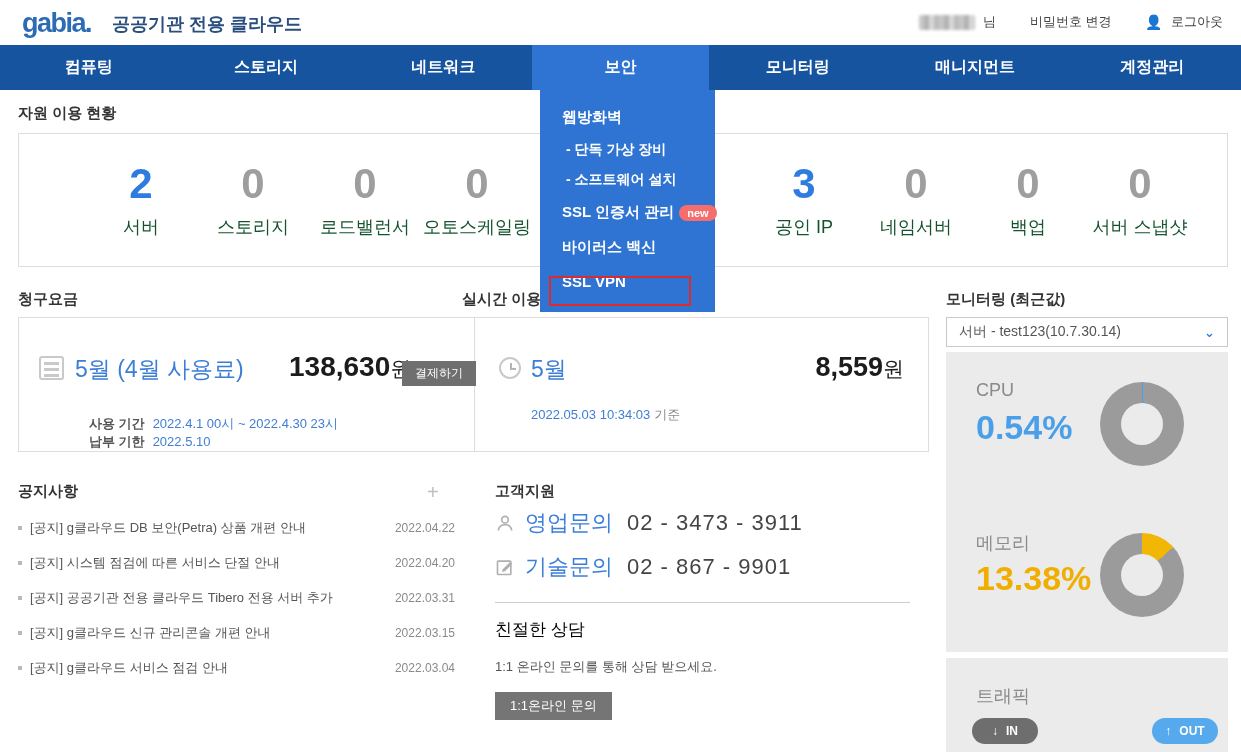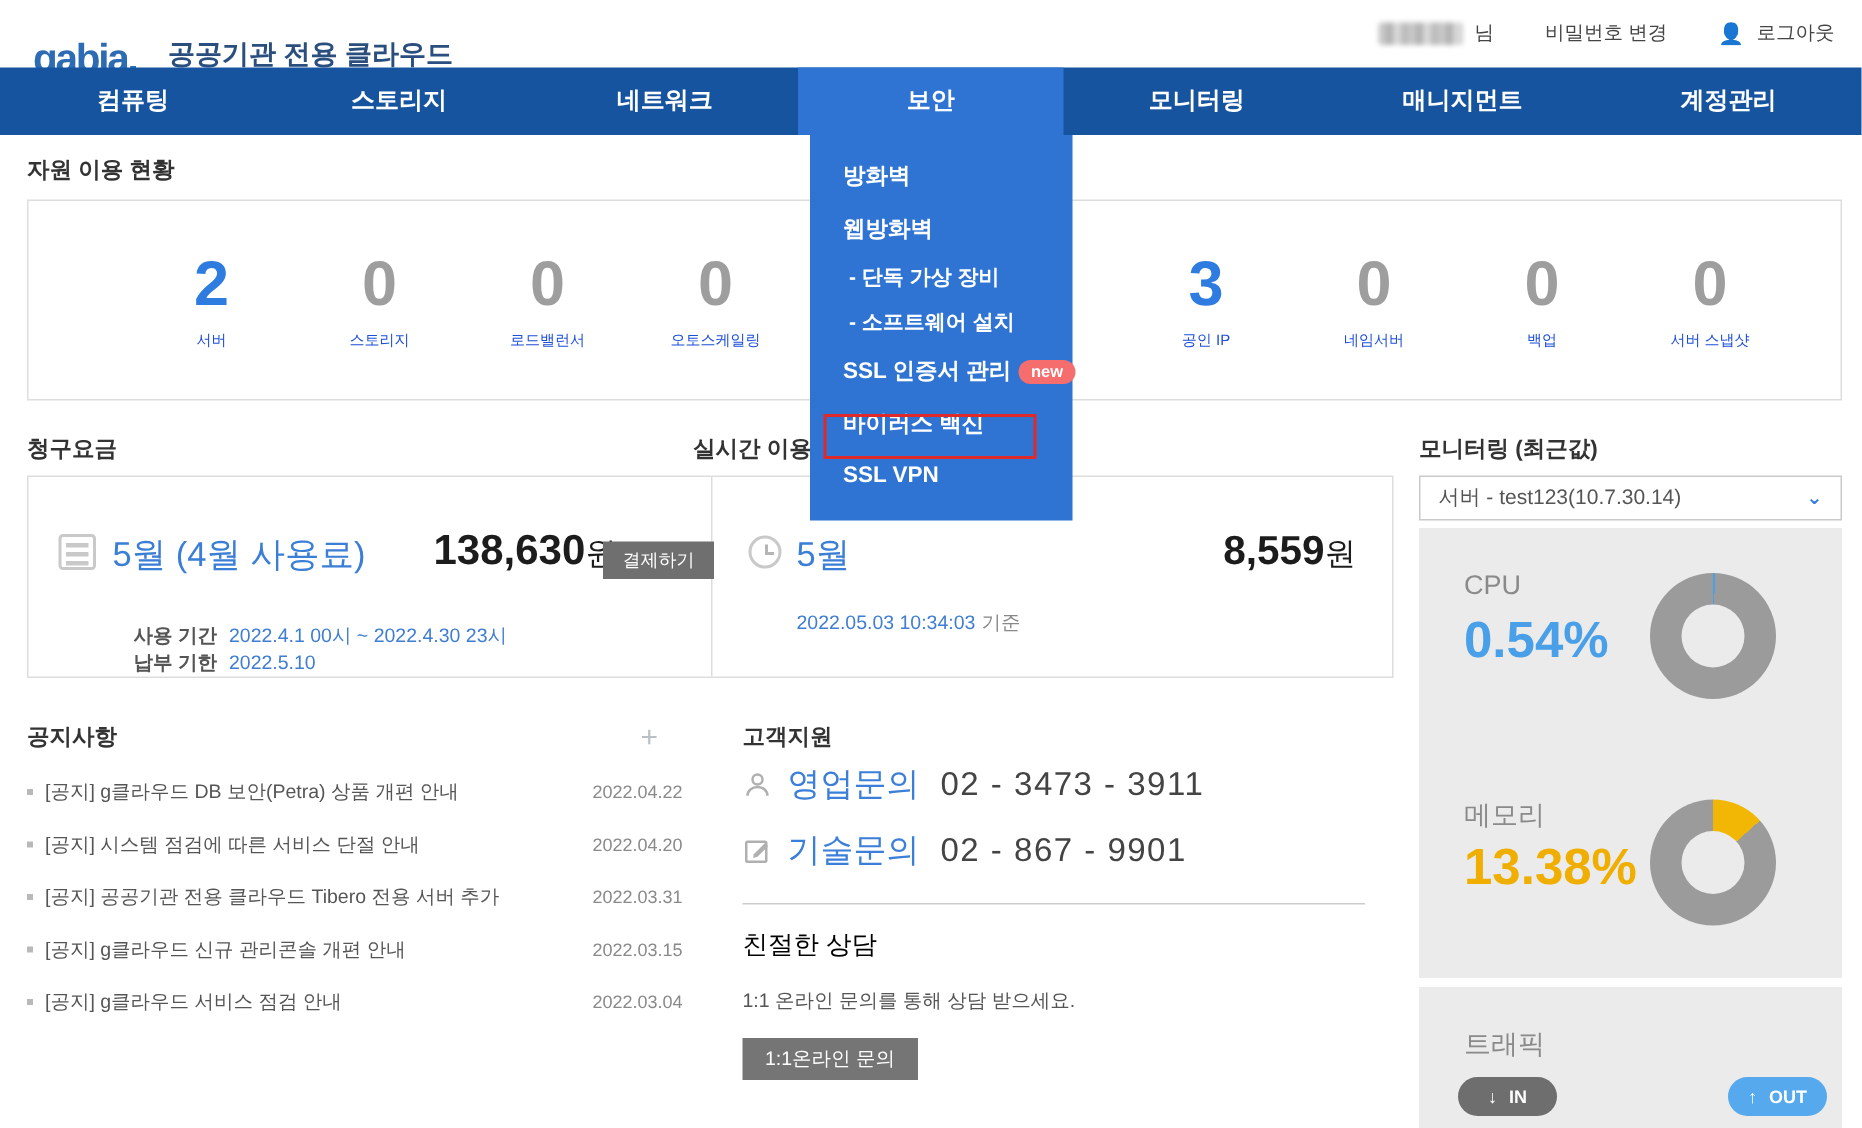--- a/index.html
+++ b/index.html
@@ -1,23 +1,23 @@
 <!DOCTYPE html>
 <html><head>
 <meta charset="utf-8">
 <style>
   * { margin:0; padding:0; box-sizing:border-box; }
   html,body { width:1241px; height:752px; overflow:hidden; background:#fff;
     font-family:"Liberation Sans","DejaVu Sans",sans-serif; }
 
   
   .header { position:absolute; left:0; top:0; width:1241px; height:45px; background:#fff; }
-  .logo { position:absolute; left:22px; top:24px; font-size:27px; font-weight:800;
+  .logo { position:absolute; left:22px; top:8px; font-size:27px; font-weight:800;
     color:#2d6cb5; letter-spacing:-1.5px; }
-  .site-title { position:absolute; left:112px; top:24px; font-size:18px; font-weight:700; color:#2a4e7d; }
+  .site-title { position:absolute; left:112px; top:12px; font-size:18px; font-weight:700; color:#2a4e7d; }
   .header-right { position:absolute; right:18px; top:13px; display:flex; align-items:center; gap:8px; font-size:13px; color:#444; }
   .blurred-name { width:56px; height:15px; border-radius:2px;
     background:repeating-linear-gradient(90deg,#c7c7c7 0 5px,#b2b2b2 5px 10px,#d8d8d8 10px 15px,#bcbcbc 15px 20px);
     filter:blur(1.6px); }
   .hdr-link { color:#444; cursor:pointer; }
   .hdr-sep { width:18px; }
   .person-glyph { color:#9a9a9a; font-size:14px; }
 
   
   .nav { position:absolute; left:0; top:45px; width:1241px; height:45px; background:#17549f; display:flex; z-index:5; }
@@ -39,21 +39,21 @@
   
   .sec-title { position:absolute; font-size:15px; font-weight:700; color:#333; }
 
   
   .stats-panel { position:absolute; left:18px; top:133px; width:1210px; height:134px;
     border:1px solid #ddd; background:#fff; display:flex; align-items:center; padding-left:66px; }
   .stat-col { width:112px; text-align:center; }
   .stat-spacer { width:215px; }
   .stat-num { font-size:42px; font-weight:700; color:#9e9e9e; line-height:1.1; }
   .stat-num.accent { color:#2e7ce0; }
-  .stat-label { font-size:10px; color:#1d4ed8; margin-top:8px; }
+  .stat-label { font-size:18px; color:#14532d; margin-top:8px; }
 
   
   .billing-box { position:absolute; left:18px; top:317px; width:911px; height:135px;
     border:1px solid #ddd; background:#fff; }
   .billing-divider { position:absolute; left:455px; top:0; height:100%; border-left:1px solid #ddd; }
   .cal-icon { position:absolute; left:20px; top:38px; width:25px; height:24px; border:2px solid #c9c9c9;
     border-radius:3px; }
   .cal-icon::before { content:""; position:absolute; left:3px; top:4px; width:15px; height:3px;
     background:#c9c9c9; box-shadow:0 6px 0 #c9c9c9, 0 12px 0 #c9c9c9; }
   .bill-month { position:absolute; left:56px; top:36px; font-size:23px; color:#3b7ed6; }
@@ -276,21 +276,20 @@
     <span>↓</span>
     <span>IN</span>
   </button>
   <button class="pill-btn" style="left:206px; top:60px; width:66px; background:#55a9ec;">
     <span>↑</span>
     <span>OUT</span>
   </button>
 </div>
 
 <div class="dropdown">
-  <div class="dd-item">방화벽</div>
   <div class="dd-item">웹방화벽</div>
   <div class="dd-item sub">- 단독 가상 장비</div>
   <div class="dd-item sub">- 소프트웨어 설치</div>
   <div class="dd-item">
     <span>SSL 인증서 관리</span>
     <span class="badge-new">new</span>
   </div>
   <div class="dd-item">바이러스 백신</div>
   <div class="dd-item">SSL VPN</div>
 </div>

